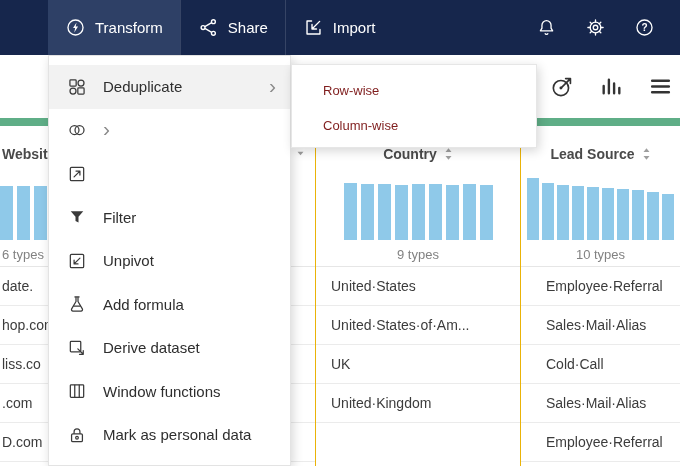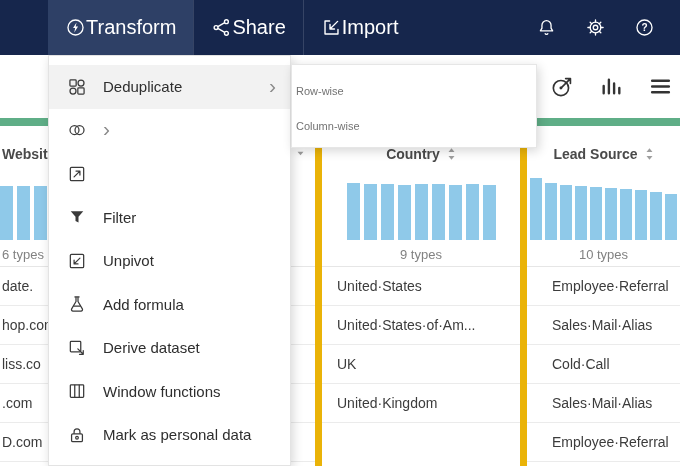--- a/index.html
+++ b/index.html
@@ -9,40 +9,40 @@
     -webkit-font-smoothing:antialiased;
   }
   :root{
     --topbar-bg:#16264c; --topbar-active:#2e4066; --bar-fill:#8fc9e9;
     --green:#5fae87; --menu-hl:#f2f2f2;
   }
 
   
   .topbar{position:absolute;top:0;left:0;width:680px;height:55px;background:var(--topbar-bg);display:flex;align-items:stretch;z-index:70;}
   .tb-left{display:flex;margin-left:48px;}
-  .tb-btn{display:flex;align-items:center;padding:0 17px;color:#fff;font-size:20px;cursor:pointer;border-left:1px solid rgba(255,255,255,0.14);}
+  .tb-btn{display:flex;align-items:center;gap:9px;padding:0 17px;color:#fff;font-size:15px;cursor:pointer;border-left:1px solid rgba(255,255,255,0.14);}
   .tb-btn:first-child{border-left:none;}
   .tb-btn.active{background:var(--topbar-active);}
   .tb-btn-icon svg{width:21px;height:21px;display:block;}
   .tb-right{margin-left:auto;display:flex;align-items:center;gap:28px;padding-right:25px;color:#fff;}
   .tb-icon{width:21px;height:21px;cursor:pointer;}
   .tb-icon svg{width:21px;height:21px;display:block;}
 
   
   .toolbar{position:absolute;top:55px;left:0;width:680px;height:63px;background:#fff;z-index:5;}
   .toolbar-right{position:absolute;right:0;top:0;height:100%;display:flex;align-items:center;gap:24px;padding-right:7px;color:#333;}
   .tbar-icon{width:25px;height:25px;cursor:pointer;}
   .tbar-icon svg{width:25px;height:25px;display:block;}
 
   
   .quality-bar{position:absolute;top:118px;left:0;width:680px;height:8px;background:var(--green);z-index:4;}
 
   
   .table{position:absolute;top:126px;left:0;width:680px;height:340px;z-index:1;display:flex;background:#fff;}
-  .col{position:relative;height:100%;border-left:7px solid #eab308;}
+  .col{position:relative;height:100%;border-left:1px solid #eab308;}
   .col-website{width:315px;border-left:none;overflow:hidden;}
   .col-country{width:205px;}
   .col-lead_source{width:160px;}
   .col-header{height:46px;padding-top:10px;display:flex;align-items:center;justify-content:center;gap:7px;font-size:14px;font-weight:bold;color:#4a4a4a;position:relative;white-space:nowrap;}
   .col-website .col-header{justify-content:flex-start;padding-left:2px;}
   .sort-arrows svg,.edge-arrows svg{width:9px;height:14px;display:block;color:#9e9e9e;}
   .edge-arrows{position:absolute;right:10px;top:50%;transform:translateY(-46%);}
   .hist{height:74px;display:flex;align-items:flex-end;justify-content:center;gap:4px;padding-bottom:6px;}
   .col-website .hist{justify-content:flex-start;}
   .col-lead_source .hist{gap:3px;}
@@ -58,21 +58,21 @@
   .menu{position:absolute;left:48px;top:55px;width:243px;height:411px;background:#fff;z-index:50;border:1px solid #e3e3e3;box-shadow:2px 3px 10px rgba(0,0,0,0.16);padding-top:9px;}
   .menu-item{height:43.5px;display:flex;align-items:center;padding:0 14px 0 18px;font-size:15px;color:#2e2e2e;cursor:pointer;}
   .menu-item.active{background:var(--menu-hl);}
   .mi-icon{width:20px;height:20px;margin-right:16px;color:#3a3a3a;flex:none;}
   .mi-icon svg{width:20px;height:20px;display:block;}
   .mi-label{flex:1;}
   .mi-chevron{color:#8a8a8a;font-size:21px;line-height:1;margin-top:-3px;}
 
   
   .submenu{position:absolute;left:291px;top:64px;width:246px;background:#fff;z-index:60;border:1px solid #e6e6e6;box-shadow:2px 3px 10px rgba(0,0,0,0.16);padding:8px 0 4px 0;}
-  .submenu-item{height:35px;display:flex;align-items:center;padding-left:4px;font-size:11px;color:#737373;cursor:pointer;}
+  .submenu-item{height:35px;display:flex;align-items:center;padding-left:31px;font-size:13px;color:#7f1d1d;cursor:pointer;}
 </style>
 </head>
 <body>
 
 <div class="table">
     <div class="col col-website">
       <div class="col-header">
         <span class="col-name">Website</span>
         <span class="sort-arrows">
           <svg viewBox="0 0 10 16" fill="currentColor">

